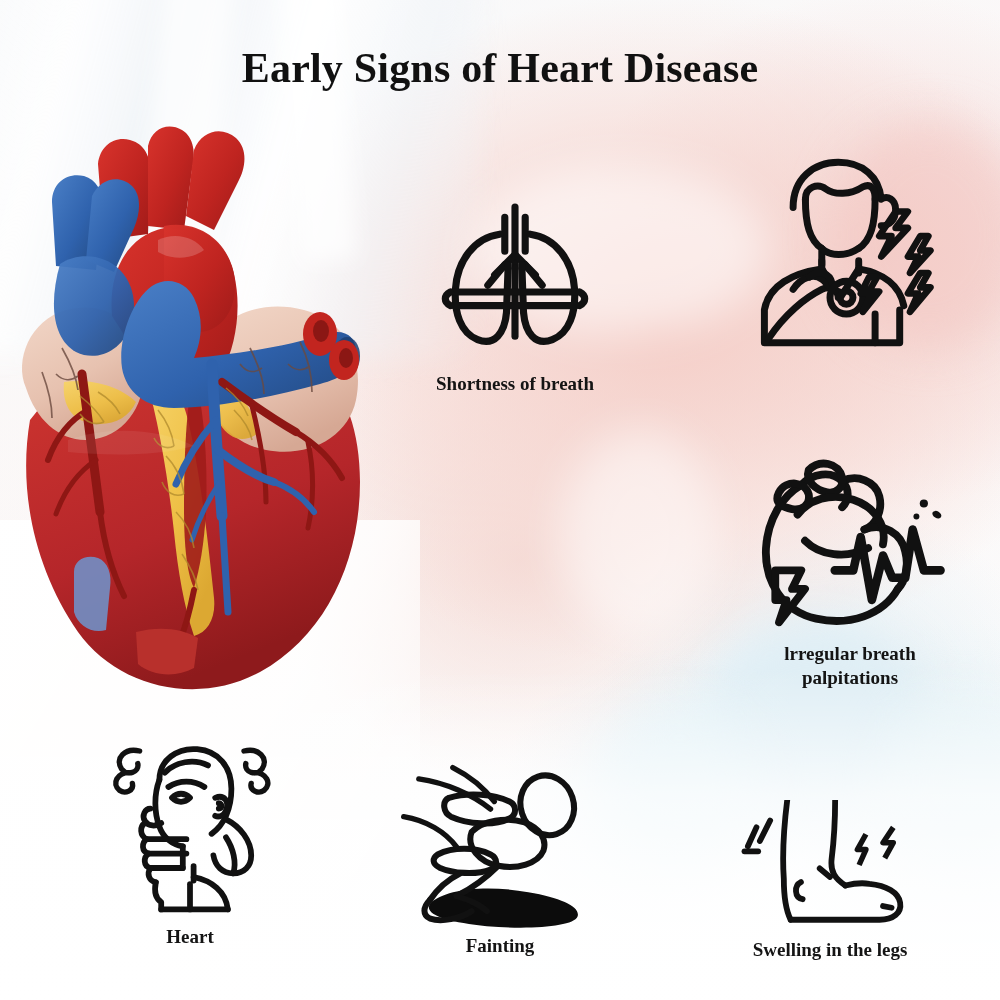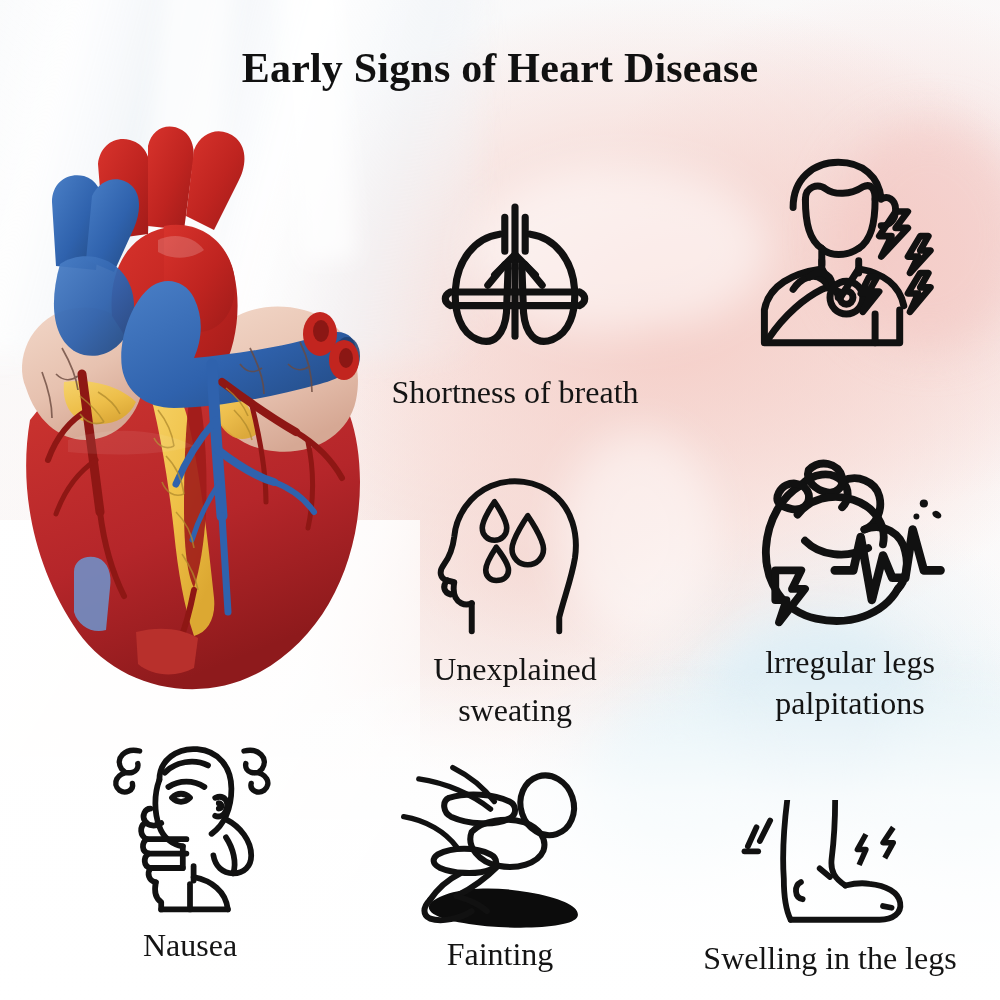--- a/index.html
+++ b/index.html
@@ -95,22 +95,22 @@
     z-index: 25;
     text-align: center;
   }
   .cell .icon-wrap {
     display: block;
     margin: 0 auto;
   }
   .cell .cap {
     display: block;
     margin-top: 6px;
-    font-size: 32px;
-    font-weight: 400;
+    font-size: 19px;
+    font-weight: 700;
     color: #141414;
     line-height: 1.28;
     white-space: pre-line;
   }
 
   #cell-breath { left: 365px; top: 190px; width: 300px; }
   #cell-chest  { left: 700px; top: 150px; width: 300px; }
   #cell-sweat  { left: 375px; top: 470px; width: 280px; }
   #cell-palp   { left: 705px; top: 455px; width: 290px; }
   #cell-nausea { left: 60px;  top: 740px; width: 260px; }
@@ -298,37 +298,20 @@
 
       <g fill="none" stroke="#111111" stroke-width="3.2" stroke-linejoin="round">
         <path d="M59 62 L55 70 L60 70 L56 79 L64 69 L59 69 L63 62 Z"></path>
         <path d="M72 30 L64 42 L70 42 L65 52 L78 38 L72 38 L78 30 Z"></path>
         <path d="M84 42 L78 52 L83 52 L79 60 L89 49 L84 49 L88 42 Z"></path>
         <path d="M84 60 L78 70 L83 70 L79 79 L89 67 L84 67 L88 60 Z"></path>
       </g>
     </svg>
   </div>
 
-  <div class="cell" id="cell-sweat">
-    <svg class="icon-wrap" width="175" height="165" viewBox="0 0 100 94">
-      <g fill="none" stroke="#111111" stroke-width="3.4" stroke-linecap="round" stroke-linejoin="round">
-        <path d="M72 14 C62 6 48 4 36 9 C24 14 16 26 15 38 C14 46 12 50 9 54 C6 58 7 62 11 63 L15 64 C14 70 15 74 19 76 C21 77 23 77 25 76"></path>
-        <path d="M11 63 C8 66 9 70 13 71"></path>
-        <path d="M25 76 L25 92"></path>
-        <path d="M72 14 C82 22 86 36 84 50 C82 62 78 72 75 84 L75 92"></path>
-      </g>
-      <g fill="none" stroke="#111111" stroke-width="3.2" stroke-linejoin="round">
-        <path d="M38 18 C38 18 31 28 31 33 C31 37 34 40 38 40 C42 40 45 37 45 33 C45 28 38 18 38 18 Z"></path>
-        <path d="M57 26 C57 26 48 39 48 45 C48 50 52 54 57 54 C62 54 66 50 66 45 C66 39 57 26 57 26 Z"></path>
-        <path d="M39 44 C39 44 33 53 33 57 C33 61 36 63 39 63 C43 63 46 61 46 57 C46 53 39 44 39 44 Z"></path>
-      </g>
-    </svg>
-    <span class="cap">Unexplained
-sweating</span>
-  </div>
 
   <div class="cell" id="cell-palp">
     <svg class="icon-wrap" width="195" height="175" viewBox="0 0 105 94">
       <g fill="none" stroke="#111111" stroke-width="4.2" stroke-linecap="round" stroke-linejoin="round">
 
         <path d="M26 16 C16 22 8 34 7 50 C6 68 16 84 34 88 C52 92 70 86 78 72"></path>
         <path d="M26 16 C32 10 42 8 48 14 C52 18 52 24 48 28"></path>
         <path d="M48 14 C56 10 66 14 68 22 C70 30 66 38 60 40"></path>
         <path d="M60 40 C70 36 80 42 82 52 C84 60 82 68 78 72"></path>
 
@@ -343,21 +326,21 @@
 
       <g fill="none" stroke="#111111" stroke-width="4.6" stroke-linecap="round" stroke-linejoin="round">
         <path d="M44 62 L54 62 L58 44 L64 78 L70 54 L75 66 L82 66 L86 40 L92 62 L101 62"></path>
       </g>
       <g fill="#111111">
         <circle cx="92" cy="26" r="2.2"></circle>
         <ellipse cx="99" cy="32" rx="2.6" ry="1.8" transform="rotate(30 99 32)"></ellipse>
         <circle cx="88" cy="33" r="1.6"></circle>
       </g>
     </svg>
-    <span class="cap">lrregular legs
+    <span class="cap">lrregular breath
 palpitations</span>
   </div>
 
   <div class="cell" id="cell-nausea">
     <svg class="icon-wrap" width="180" height="175" viewBox="0 0 100 97">
       <g fill="none" stroke="#111111" stroke-width="3.2" stroke-linecap="round" stroke-linejoin="round">
 
         <path d="M33 22 C33 11 43 4 54 5 C66 6 73 15 73 27 C73 38 69 47 62 52"></path>
         <path d="M33 22 C30 30 30 40 33 48 C35 54 40 58 46 59"></path>
 
@@ -387,21 +370,21 @@
         <path d="M74 74 C76 68 74 60 70 54"></path>
       </g>
 
       <g fill="none" stroke="#111111" stroke-width="3" stroke-linecap="round" stroke-linejoin="round">
         <path d="M22 6 C14 4 8 10 12 16 C15 20 22 18 21 13"></path>
         <path d="M16 18 C10 18 6 24 11 28 C14 30 19 28 18 24"></path>
         <path d="M80 6 C88 4 94 10 90 16 C87 20 80 18 81 13"></path>
         <path d="M86 18 C92 18 96 24 91 28 C88 30 83 28 84 24"></path>
       </g>
     </svg>
-    <span class="cap">Nausea</span>
+    <span class="cap">Heart</span>
   </div>
 
   <div class="cell" id="cell-legs">
     <svg class="icon-wrap" width="190" height="130" viewBox="0 0 110 76">
       <g fill="none" stroke="#111111" stroke-width="3.4" stroke-linecap="round" stroke-linejoin="round">
 
         <path d="M30 0 C28 16 27 32 28 46 C28 56 29 64 32 70"></path>
 
         <path d="M58 0 C58 14 57 26 56 34 C55 42 58 46 64 50"></path>
 

